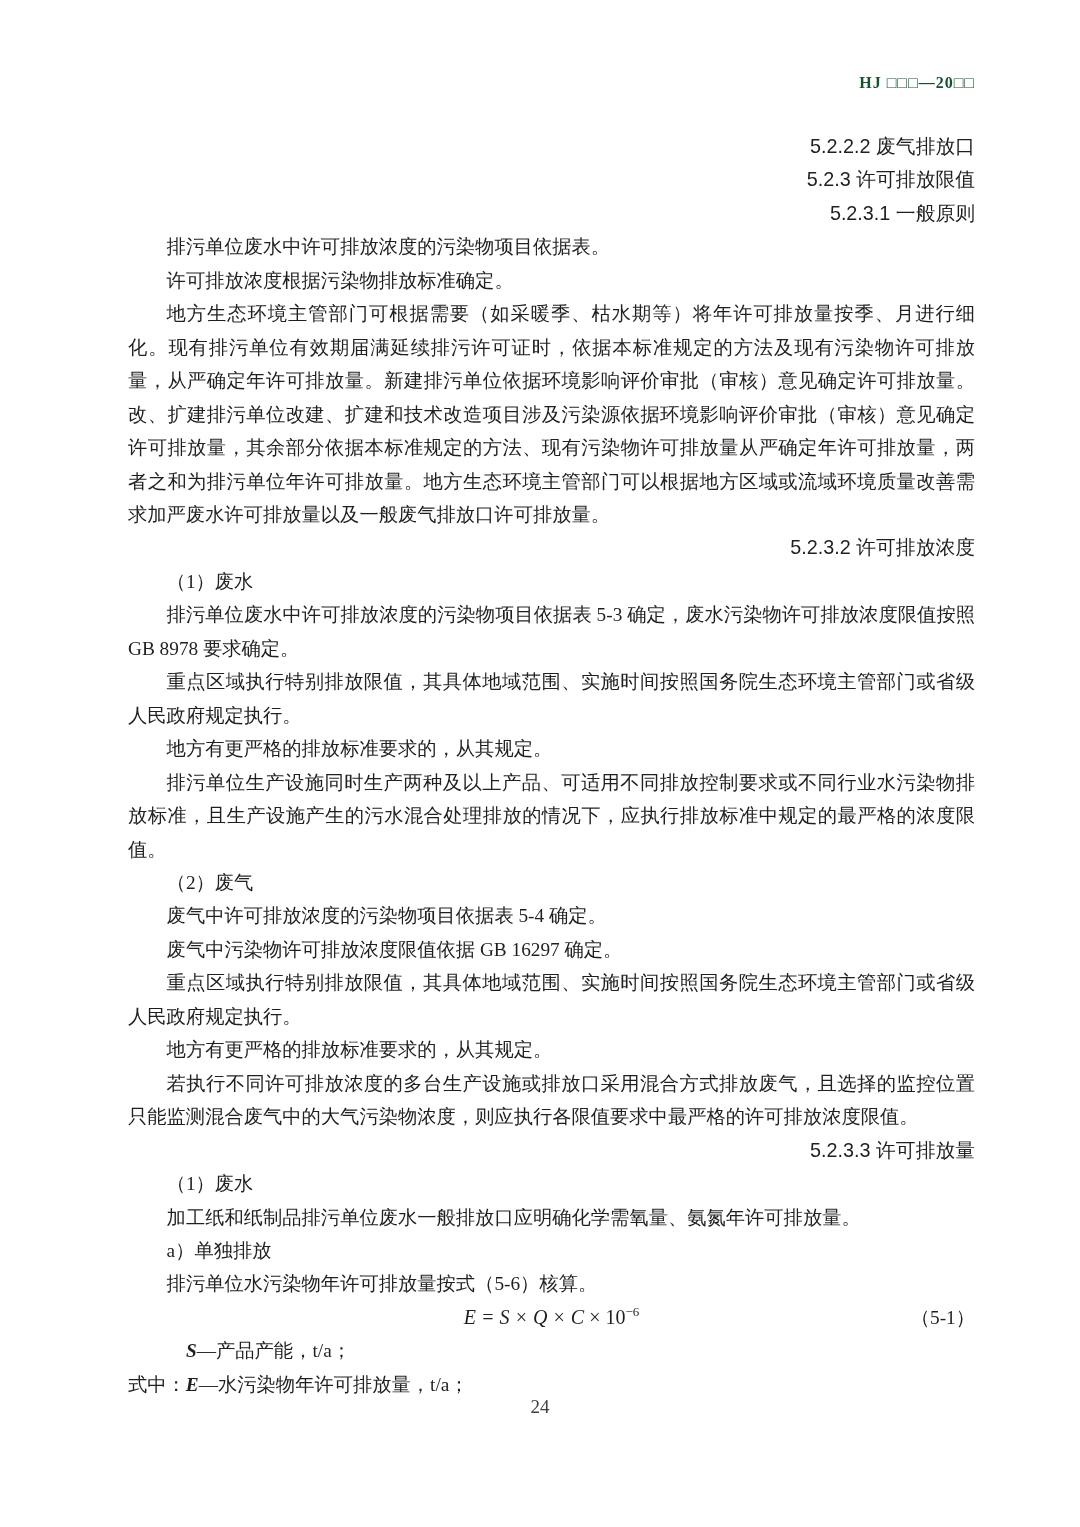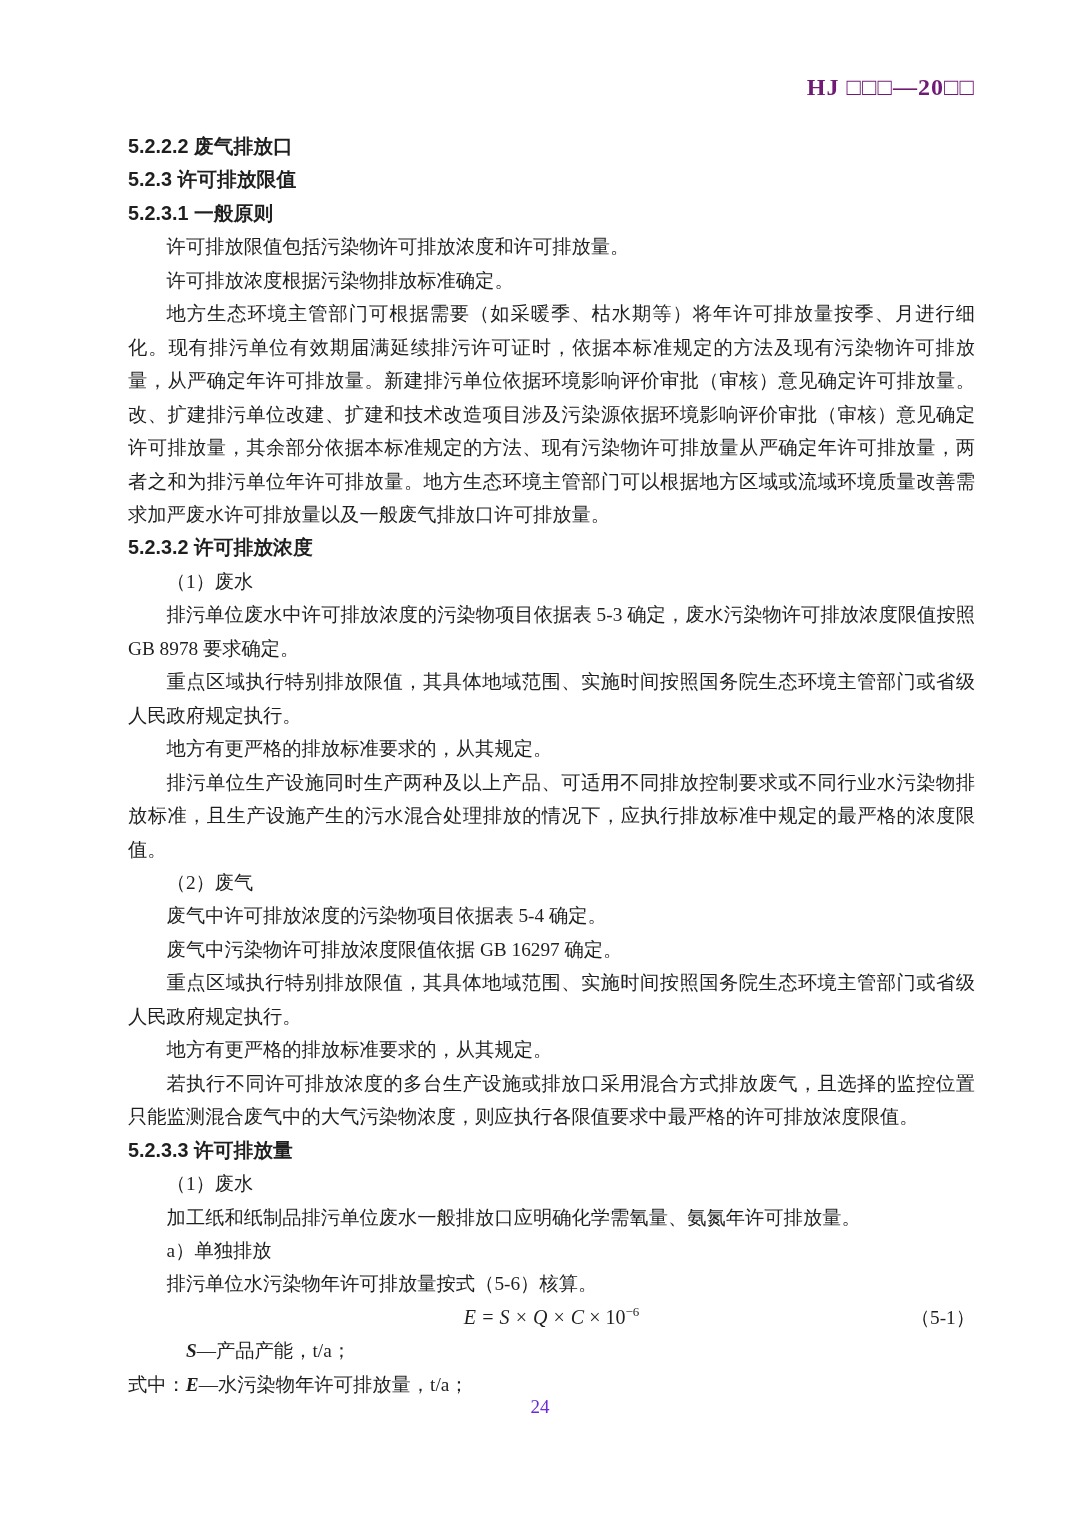--- a/index.html
+++ b/index.html
@@ -10,38 +10,38 @@
     color:#1f1f1f;
     font-family:"Liberation Serif","DejaVu Serif",serif;
     overflow:hidden;
     margin:0 auto;
   }
   #doc-header{
     position:absolute;
     top:74px;right:105px;
     font-family:"Liberation Serif","DejaVu Serif",serif;
     font-weight:bold;
-    font-size:24px;
+    font-size:16px;
     letter-spacing:1px;
-    color:#701a75;
+    color:#14532d;
     text-align:center;
   }
   #content{
     position:absolute;
     top:130px;left:128px;
     width:847px;
     font-size:19.3px;
     line-height:33.45px;
     text-align:justify;
   }
   .h1{
     font-family:"Liberation Sans","DejaVu Sans",sans-serif;
-    font-weight:700;
+    font-weight:400;
     font-size:19.8px;
-    text-align:left;
+    text-align:right;
     text-indent:0;
   }
   .p{ text-indent:2em; }
   .formula-row{
     position:relative;
     text-indent:0;
     text-align:center;
     font-size:20px;
     line-height:33.45px;
   }
@@ -56,36 +56,36 @@
   }
   .def{ text-indent:0; text-align:left; }
   .def .sym{ font-style:italic; font-weight:bold; }
   .def2{ padding-left:58px; }
   #page-footer{
     position:absolute;
     top:1396px;left:0;
     width:100%;
     text-align:center;
     font-size:19px;
-    color:#6d28d9;
+    color:#404040;
   }
 </style>
 </head>
 <body>
 
 <div id="page">
 
   <div id="doc-header">HJ □□□—20□□</div>
 
   <div id="content">
     <div id="blocks">
         <div class="h1">5.2.2.2 废气排放口</div>
         <div class="h1">5.2.3 许可排放限值</div>
         <div class="h1">5.2.3.1 一般原则</div>
-        <div class="p">许可排放限值包括污染物许可排放浓度和许可排放量。</div>
+        <div class="p">排污单位废水中许可排放浓度的污染物项目依据表。</div>
         <div class="p">许可排放浓度根据污染物排放标准确定。</div>
         <div class="p">地方生态环境主管部门可根据需要（如采暖季、枯水期等）将年许可排放量按季、月进行细化。现有排污单位有效期届满延续排污许可证时，依据本标准规定的方法及现有污染物许可排放量，从严确定年许可排放量。新建排污单位依据环境影响评价审批（审核）意见确定许可排放量。改、扩建排污单位改建、扩建和技术改造项目涉及污染源依据环境影响评价审批（审核）意见确定许可排放量，其余部分依据本标准规定的方法、现有污染物许可排放量从严确定年许可排放量，两者之和为排污单位年许可排放量。地方生态环境主管部门可以根据地方区域或流域环境质量改善需求加严废水许可排放量以及一般废气排放口许可排放量。</div>
         <div class="h1">5.2.3.2 许可排放浓度</div>
         <div class="p">（1）废水</div>
         <div class="p">排污单位废水中许可排放浓度的污染物项目依据表 5-3 确定，废水污染物许可排放浓度限值按照 GB 8978 要求确定。</div>
         <div class="p">重点区域执行特别排放限值，其具体地域范围、实施时间按照国务院生态环境主管部门或省级人民政府规定执行。</div>
         <div class="p">地方有更严格的排放标准要求的，从其规定。</div>
         <div class="p">排污单位生产设施同时生产两种及以上产品、可适用不同排放控制要求或不同行业水污染物排放标准，且生产设施产生的污水混合处理排放的情况下，应执行排放标准中规定的最严格的浓度限值。</div>
         <div class="p">（2）废气</div>
         <div class="p">废气中许可排放浓度的污染物项目依据表 5-4 确定。</div>

